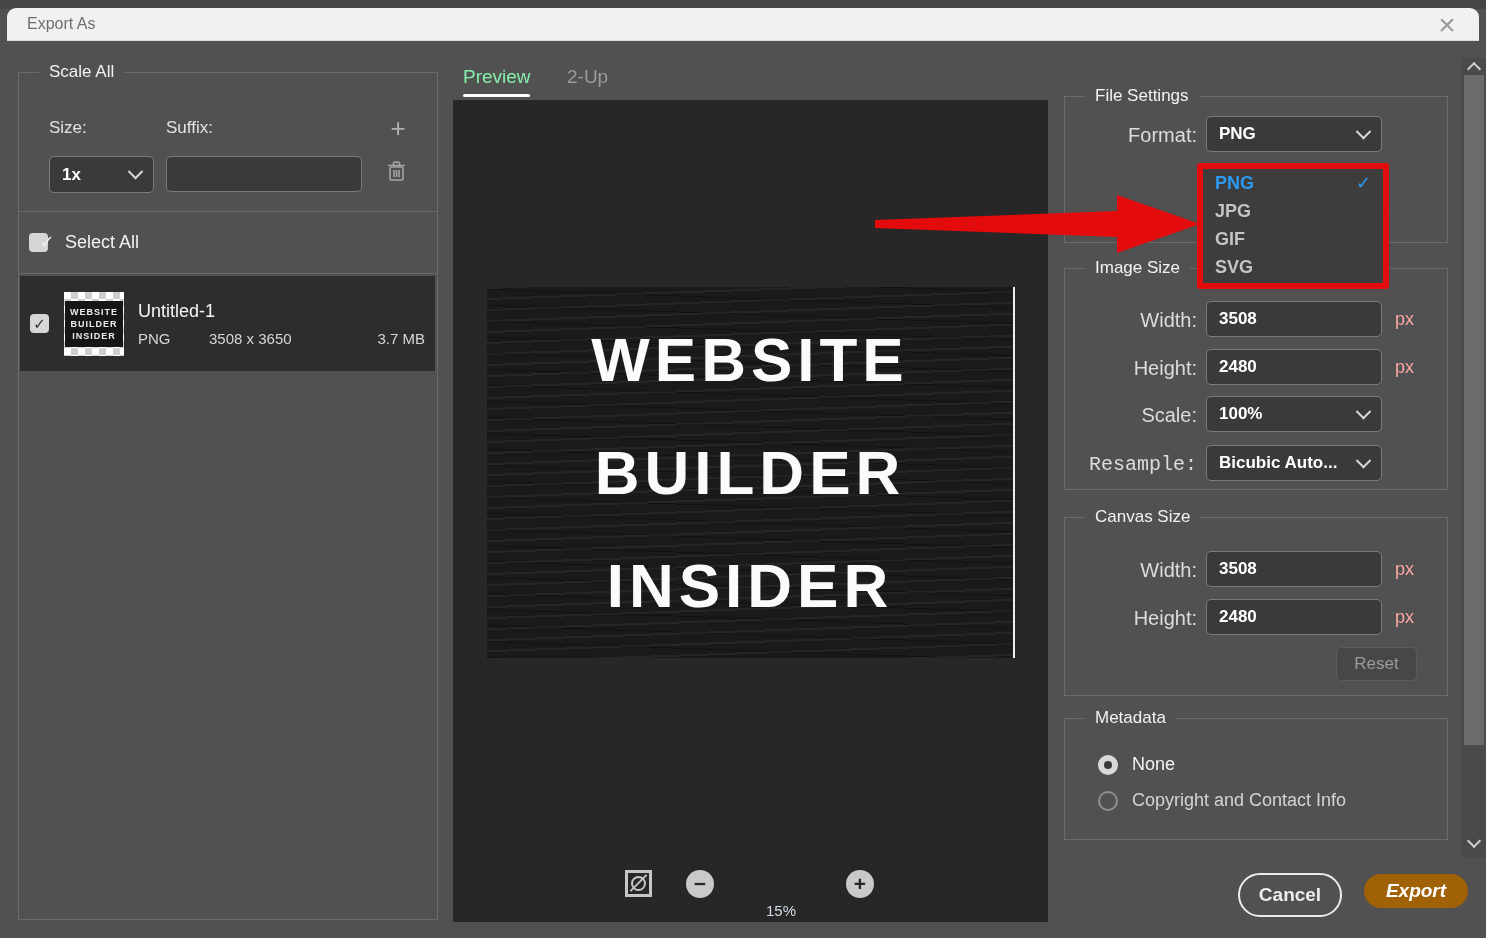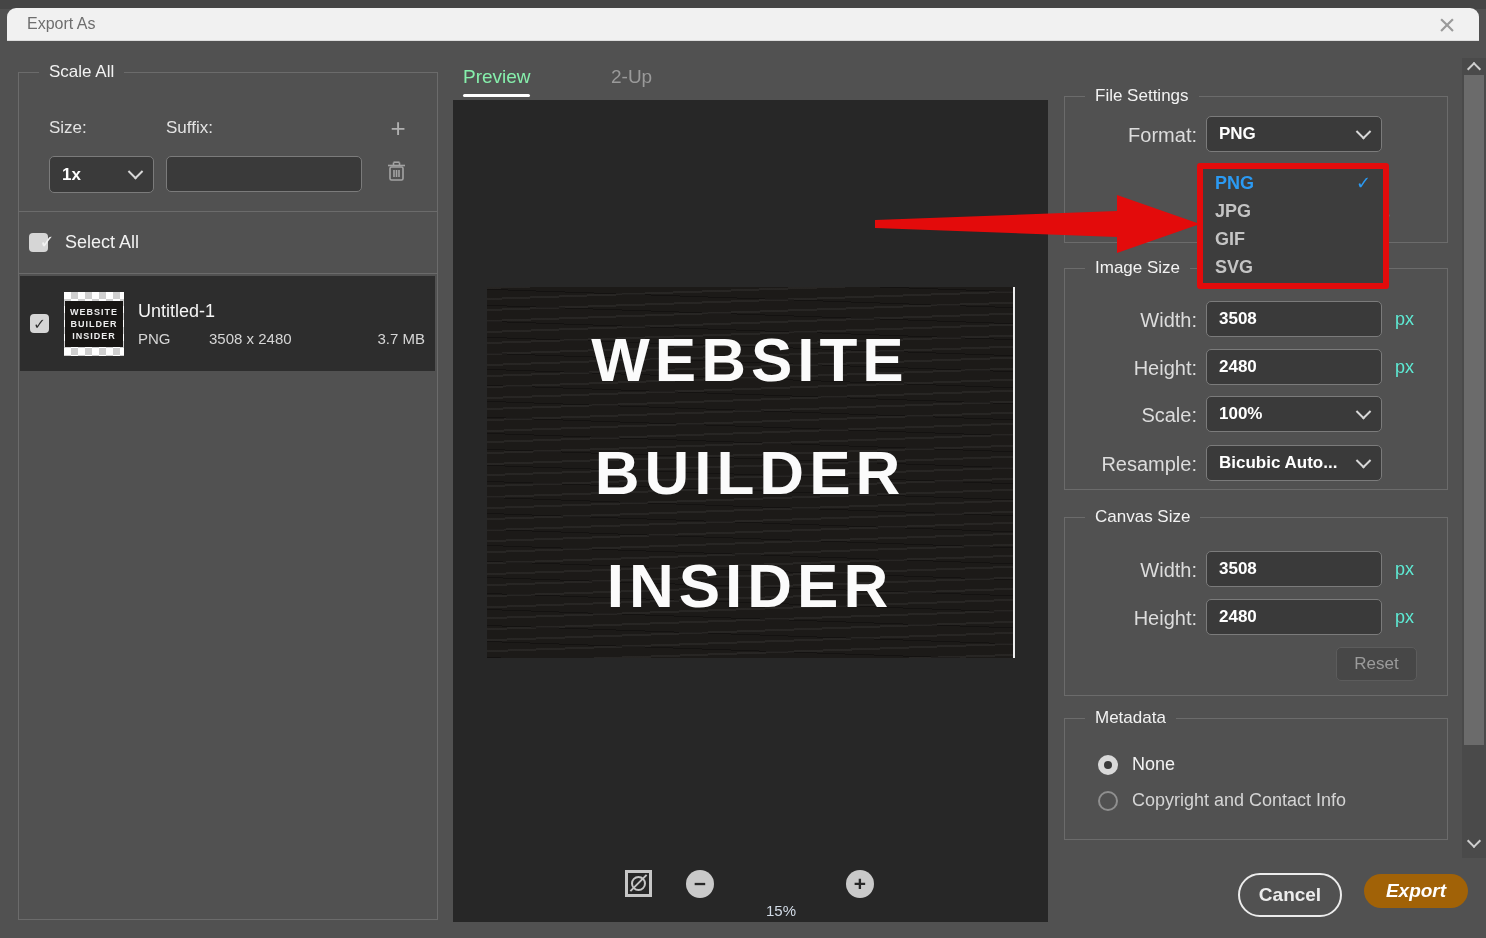--- a/index.html
+++ b/index.html
@@ -25,21 +25,21 @@
              padding:0 12px; position:absolute; }
   .control .chev { margin-left:auto; width:11px; height:11px; border-right:2px solid #d8d8d8;
                    border-bottom:2px solid #d8d8d8; transform:rotate(45deg) translate(-2px,-2px); }
   .chk { width:19px; height:19px; background:#d6d6d6; border-radius:4px; color:#2e2e2e;
          font-size:15px; font-weight:bold; display:flex; align-items:center; justify-content:center; }
   .radio { width:20px; height:20px; border-radius:50%; }
   .radio.sel { background:#d9d9d9; display:flex; align-items:center; justify-content:center; }
   .radio.sel::after { content:""; width:8px; height:8px; border-radius:50%; background:#3a3a3a; }
   .radio.unsel { border:2px solid #8f8f8f; }
   .flabel { position:absolute; width:130px; text-align:right; font-size:20px; color:#dcdcdc; }
-  .unit { position:absolute; font-size:18px; color:#5eead4; }
+  .unit { position:absolute; font-size:18px; color:#fca5a5; }
 
   
   .left-panel { position:absolute; left:18px; top:72px; width:420px; height:848px; border:1px solid #6b6b6b; }
   .lp-label { position:absolute; font-size:17px; color:#e3e3e3; }
   .plus-icon { position:absolute; left:366px; top:40px; font-size:26px; color:#b0b0b0; width:26px; text-align:center; cursor:pointer; }
   .trash { position:absolute; left:368px; top:88px; cursor:pointer; }
   .sep { position:absolute; left:0; width:100%; border-top:1px solid #6b6b6b; }
   .selectall-row { position:absolute; left:0; top:138px; width:100%; height:62px; display:flex; align-items:center; padding-left:10px; }
   .selectall-row span { margin-left:17px; font-size:18px; color:#f2f2f2; }
   .file-row { position:absolute; left:1px; top:203px; width:415px; height:95px; background:#2d2d2d;
@@ -167,29 +167,29 @@
         <div class="thumb-img">
           <div>WEBSITE</div>
           <div>BUILDER</div>
           <div>INSIDER</div>
         </div>
       </div>
       <div class="file-text">
         <div class="file-name">Untitled-1</div>
         <div class="file-meta">
           <span class="fmt">PNG</span>
-          <span>3508 x 2480</span>
+          <span>3508 x 3650</span>
           <span class="size">3.7 MB</span>
         </div>
       </div>
     </div>
   </div>
 
   <span class="tab active" style="left:463px;">Preview</span>
-  <span class="tab inactive" style="left:567px;margin-left:44px;">2-Up</span>
+  <span class="tab inactive" style="left:567px;">2-Up</span>
   <div class="tab-underline"></div>
 
   <div class="preview-area">
     <div class="artboard">
       <div>WEBSITE</div>
       <div>BUILDER</div>
       <div>INSIDER</div>
     </div>
     <div class="zoom-bar-icon">
       <span class="circ"></span>
@@ -227,21 +227,21 @@
       <span>2480</span>
     </div>
     <span class="unit row-unit" style="top:88px;">px</span>
 
     <span class="flabel" style="left:2px; top:135px;">Scale:</span>
     <div class="control row-control" style="top:127px;">
       <span>100%</span>
       <span class="chev"></span>
     </div>
 
-    <span class="flabel" style="left:2px; top:184px;">Resample:</span>
+    <span class="flabel" style="left:2px; top:184px;font-family:Liberation Mono, monospace;">Resample:</span>
     <div class="control row-control" style="top:176px;">
       <span>Bicubic Auto...</span>
       <span class="chev"></span>
     </div>
   </div>
 
   <div class="groupbox" style="left:1064px; top:517px; width:384px; height:179px;">
     <span class="legend">Canvas Size</span>
     <span class="flabel" style="left:2px; top:41px;">Width:</span>
     <div class="control row-control" style="top:33px;">

